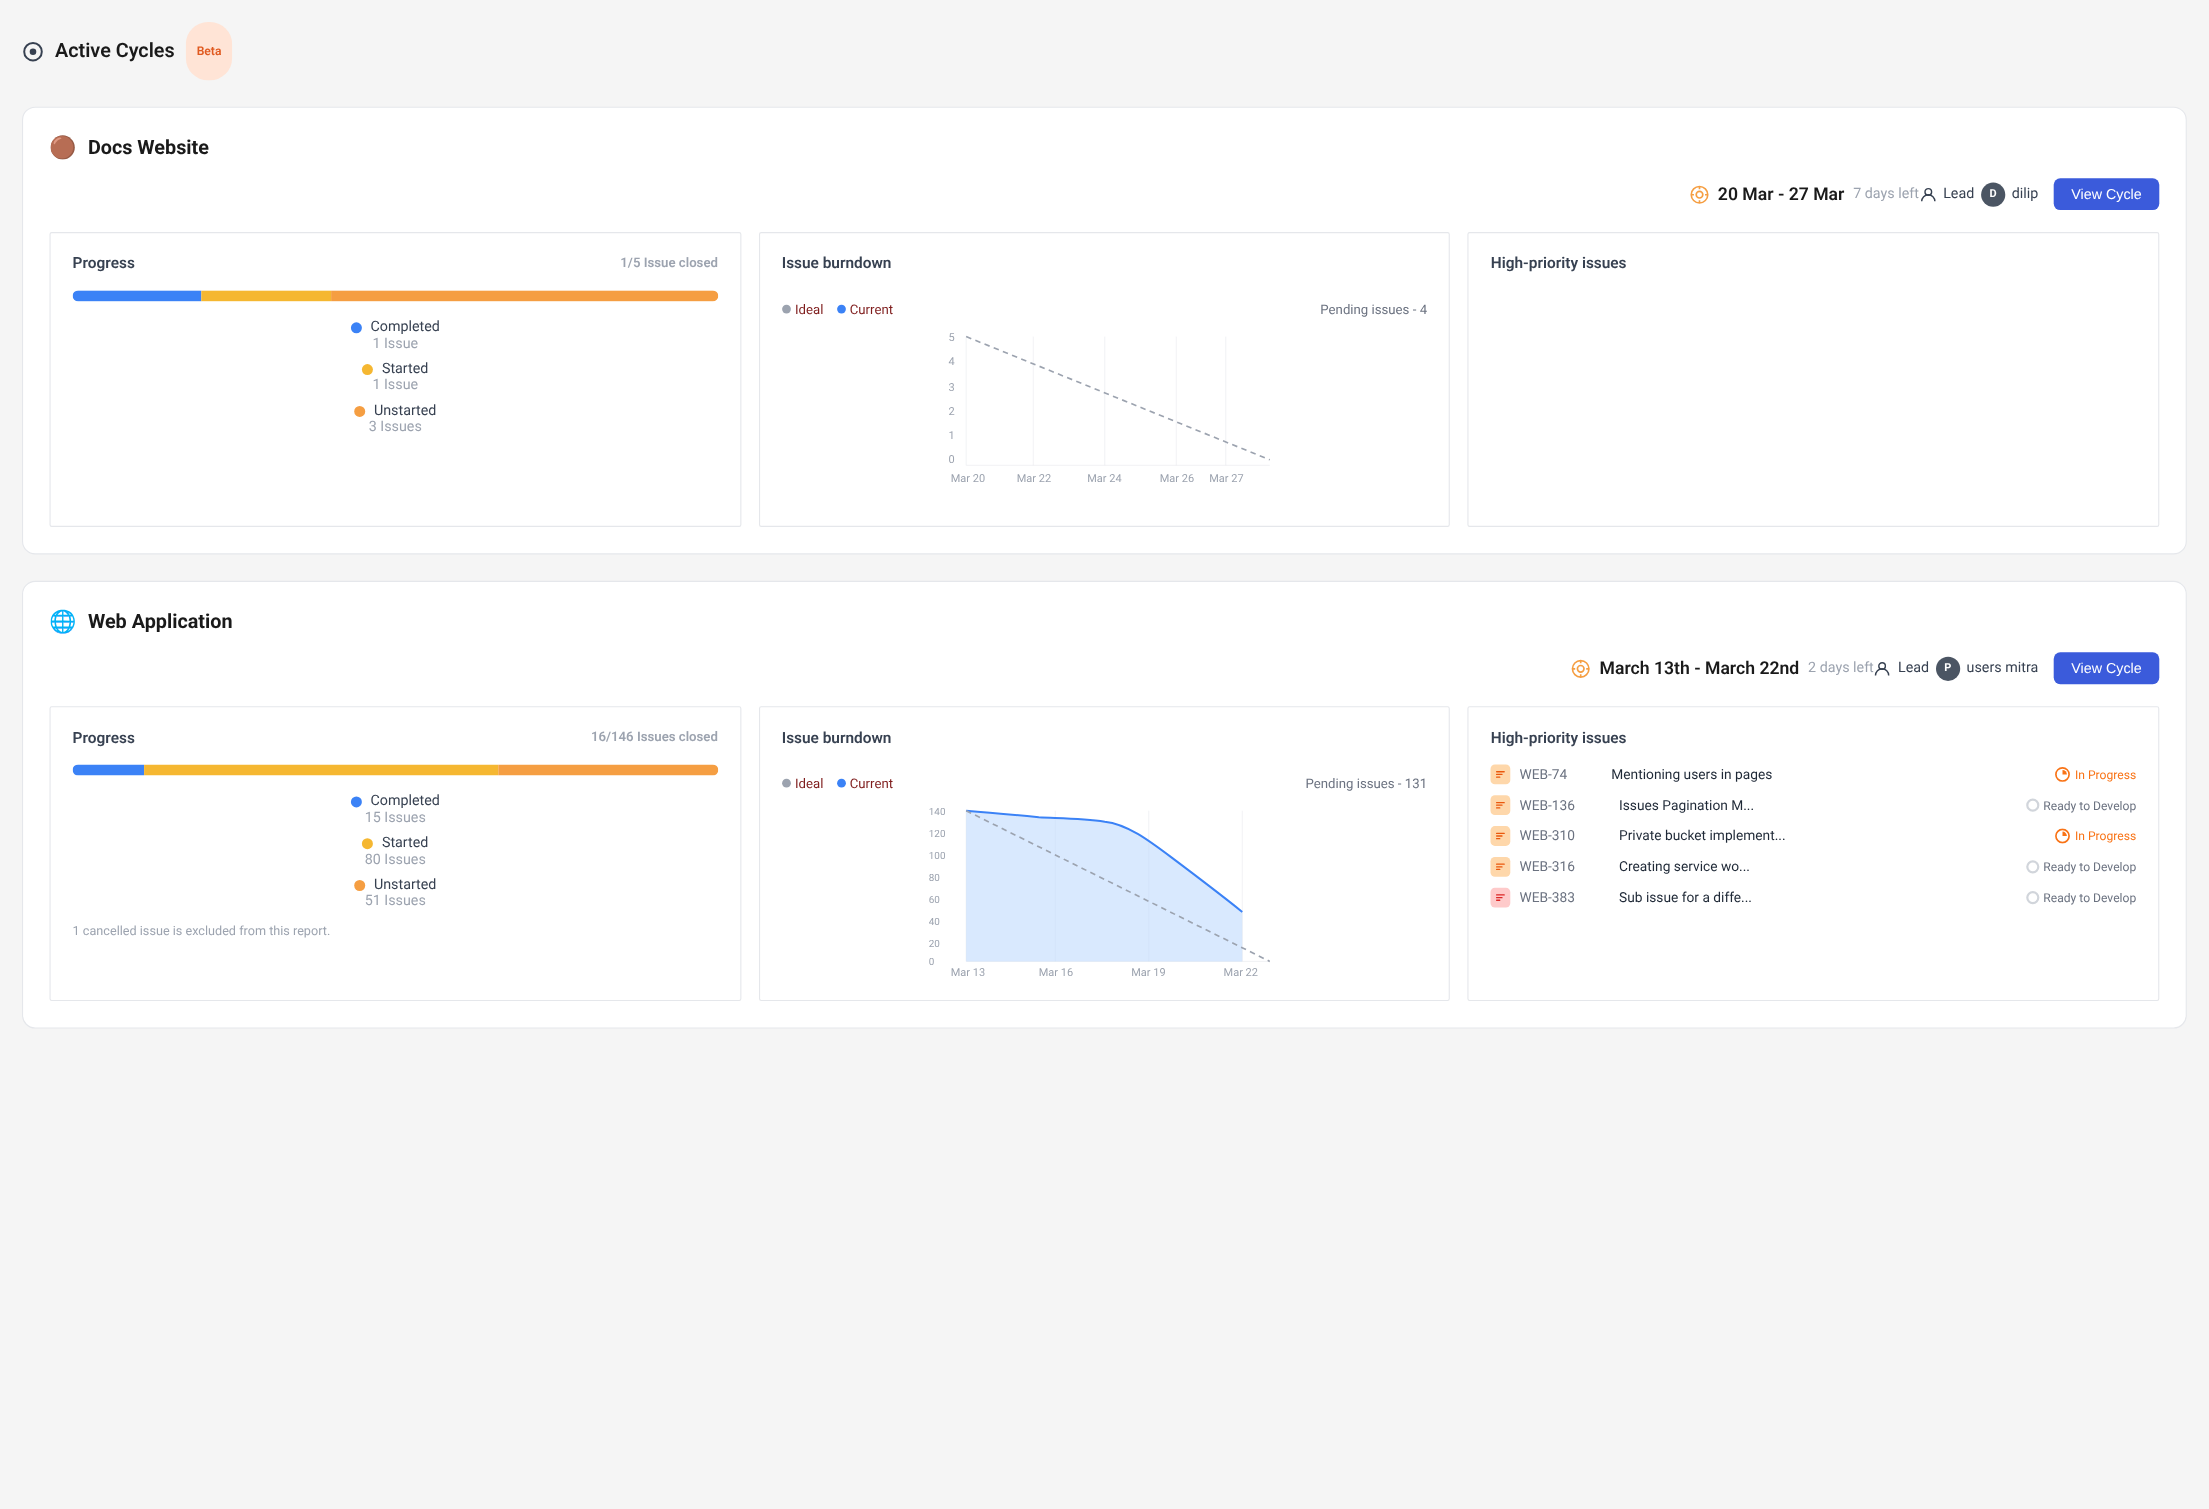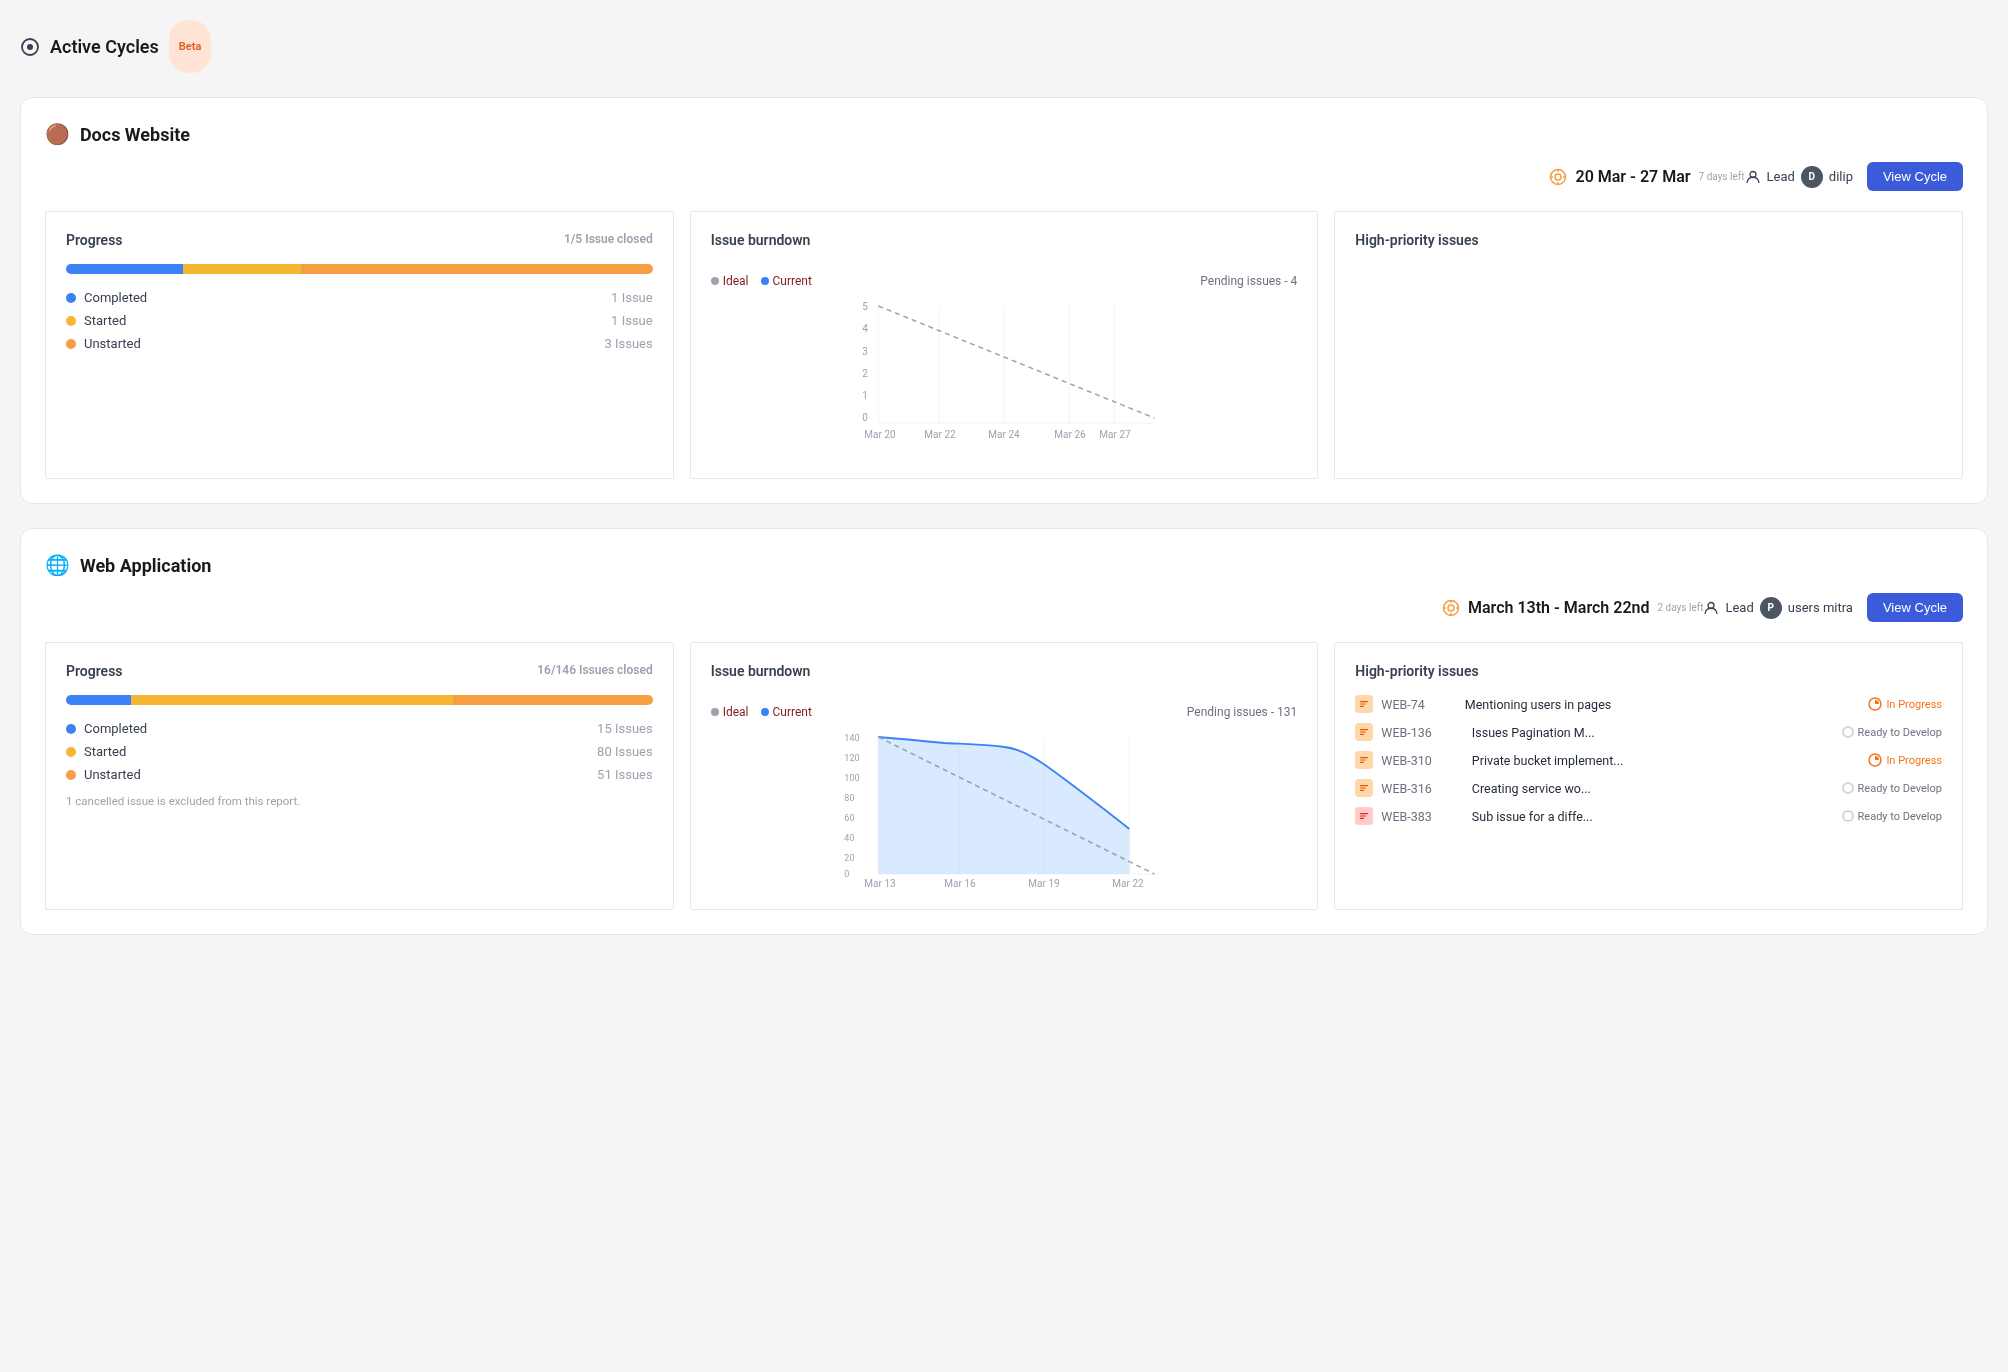--- a/index.html
+++ b/index.html
@@ -68,21 +68,21 @@
       display: flex;
       align-items: center;
       gap: 8px;
     }
     .date-range {
       font-size: 16px;
       font-weight: 600;
     }
     .days-left {
       color: #9ca3af;
-      font-size: 10px;
+      font-size: 13px;
     }
     .cycle-date-right {
       display: flex;
       align-items: center;
       gap: 14px;
     }
     .lead-info {
       display: flex;
       align-items: center;
       gap: 6px;
@@ -153,20 +153,21 @@
       display: flex;
       flex-direction: column;
       gap: 8px;
     }
     .legend-item {
       display: flex;
       align-items: center;
       justify-content: space-between;
       font-size: 13px;
       color: #374151;
+      flex-direction: column;
     }
     .legend-left {
       display: flex;
       align-items: center;
       gap: 8px;
     }
     .dot {
       width: 10px;
       height: 10px;
       border-radius: 50%;

